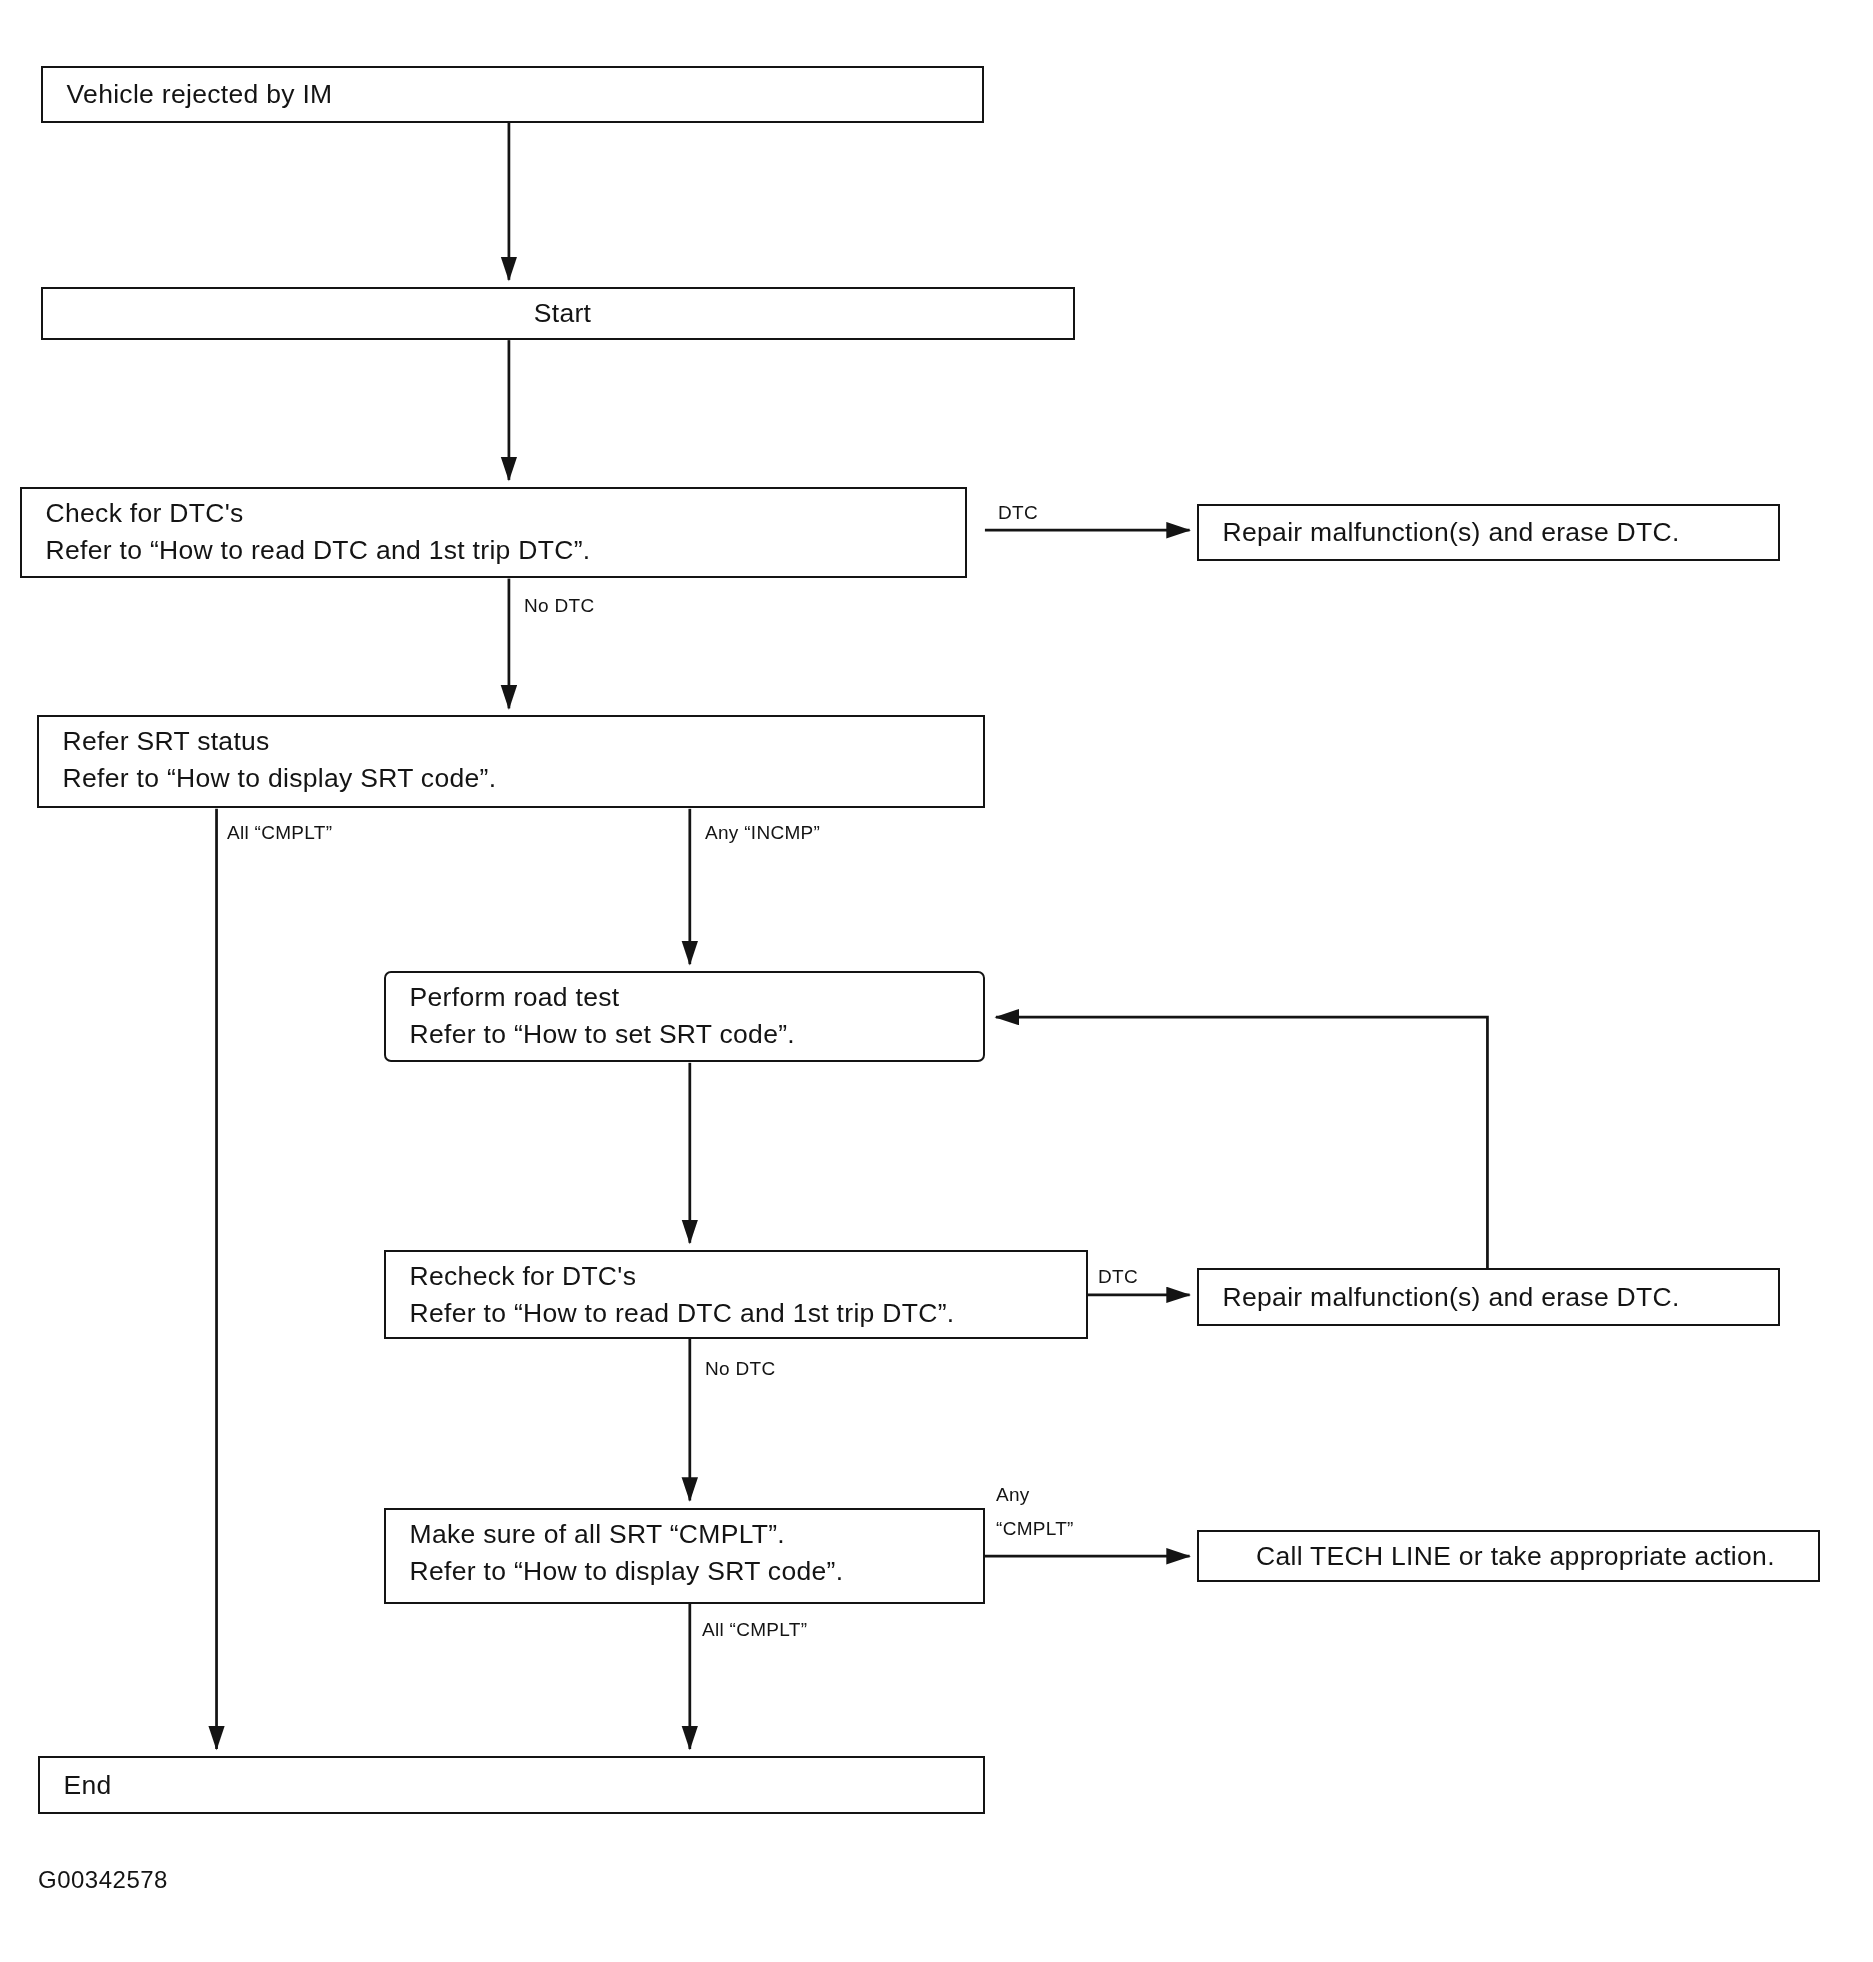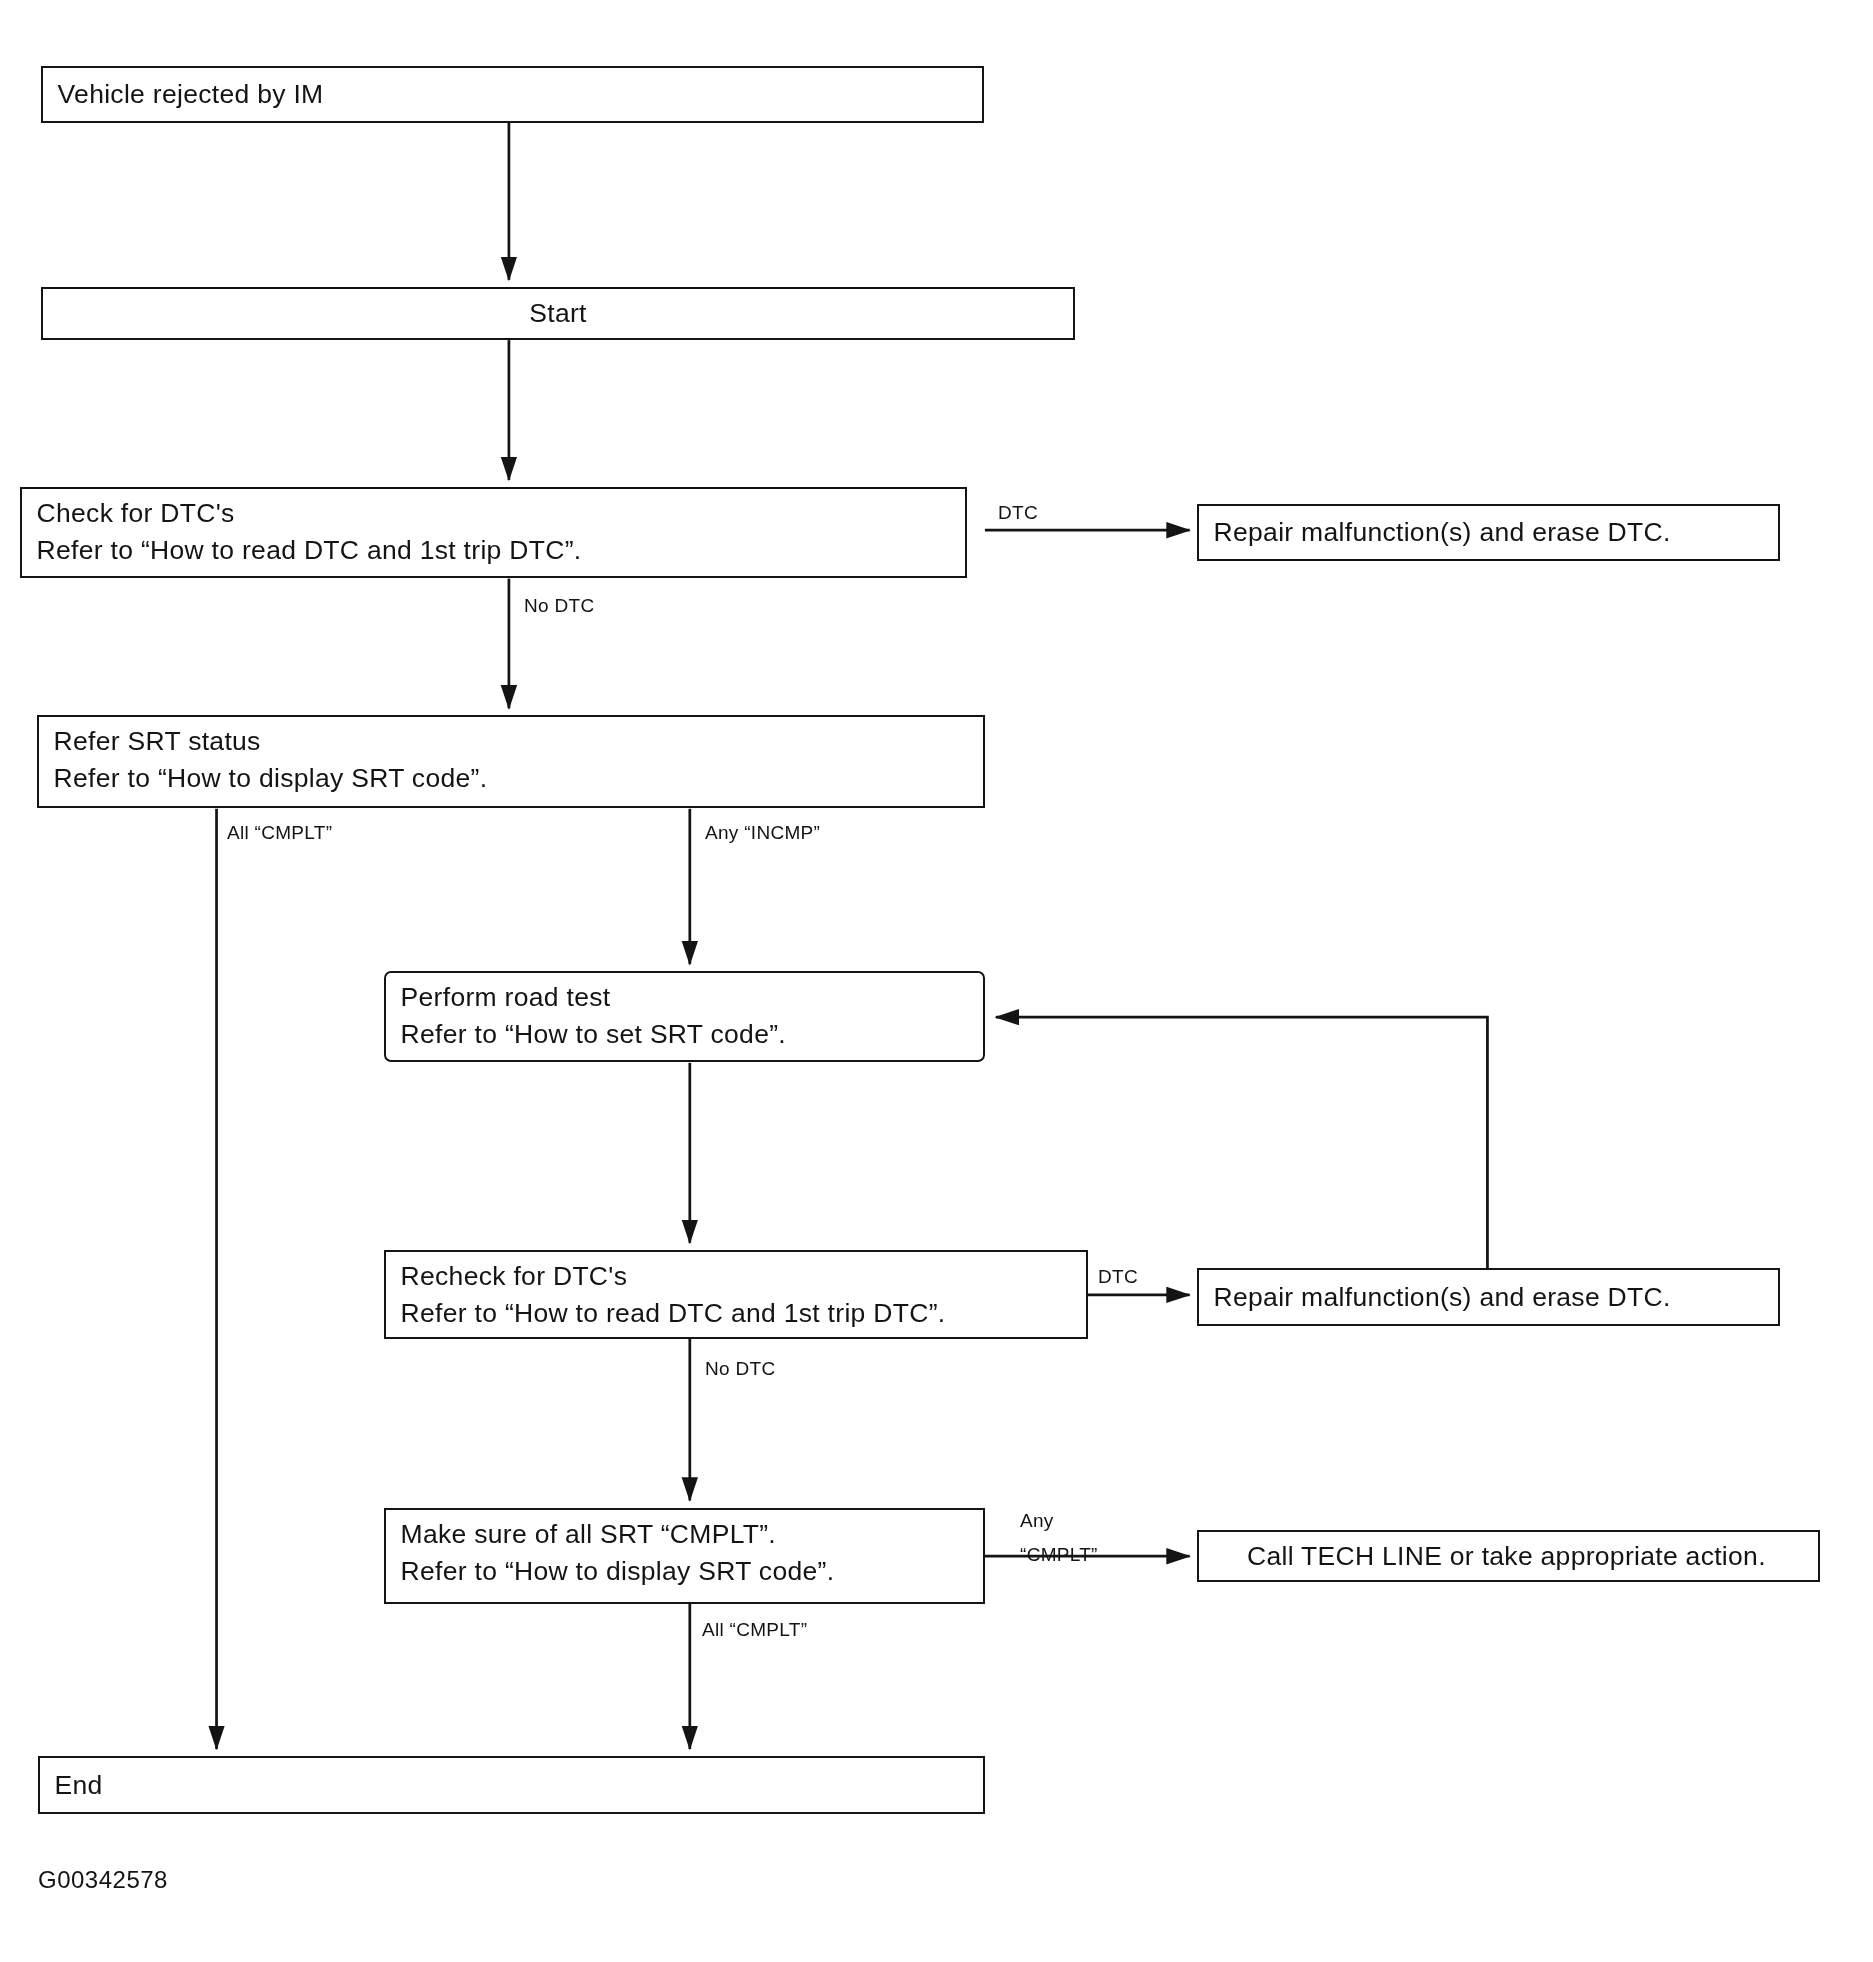--- a/index.html
+++ b/index.html
@@ -40,20 +40,21 @@
     overflow: hidden;
   }
   .node.single {
     display: flex;
     align-items: center;
     padding-top: 0;
     padding-bottom: 0;
   }
   .node .line {
     display: block;
+    margin-left: 9px;
   }
   .edge-label {
     position: absolute;
     font-size: 19px;
     line-height: 34px;
     letter-spacing: 0.3px;
     white-space: nowrap;
   }
   #footer-code {
     position: absolute;
@@ -142,21 +143,21 @@
   <div class="edge-label" style="left:524px; top:589px;">No DTC</div>
 
   <div class="edge-label" style="left:227px; top:816px;">All “CMPLT”</div>
 
   <div class="edge-label" style="left:705px; top:816px;">Any “INCMP”</div>
 
   <div class="edge-label" style="left:1098px; top:1260px;">DTC</div>
 
   <div class="edge-label" style="left:705px; top:1352px;">No DTC</div>
 
-  <div class="edge-label" style="left:1020px; top:1478px;margin-top:26px;">
+  <div class="edge-label" style="left:996px; top:1478px;">
     <span class="line" style="display:block;">Any</span>
     <span class="line" style="display:block;">“CMPLT”</span>
   </div>
 
   <div class="edge-label" style="left:702px; top:1613px;">All “CMPLT”</div>
 
   <div id="footer-code">G00342578</div>
 
 </div>
 

